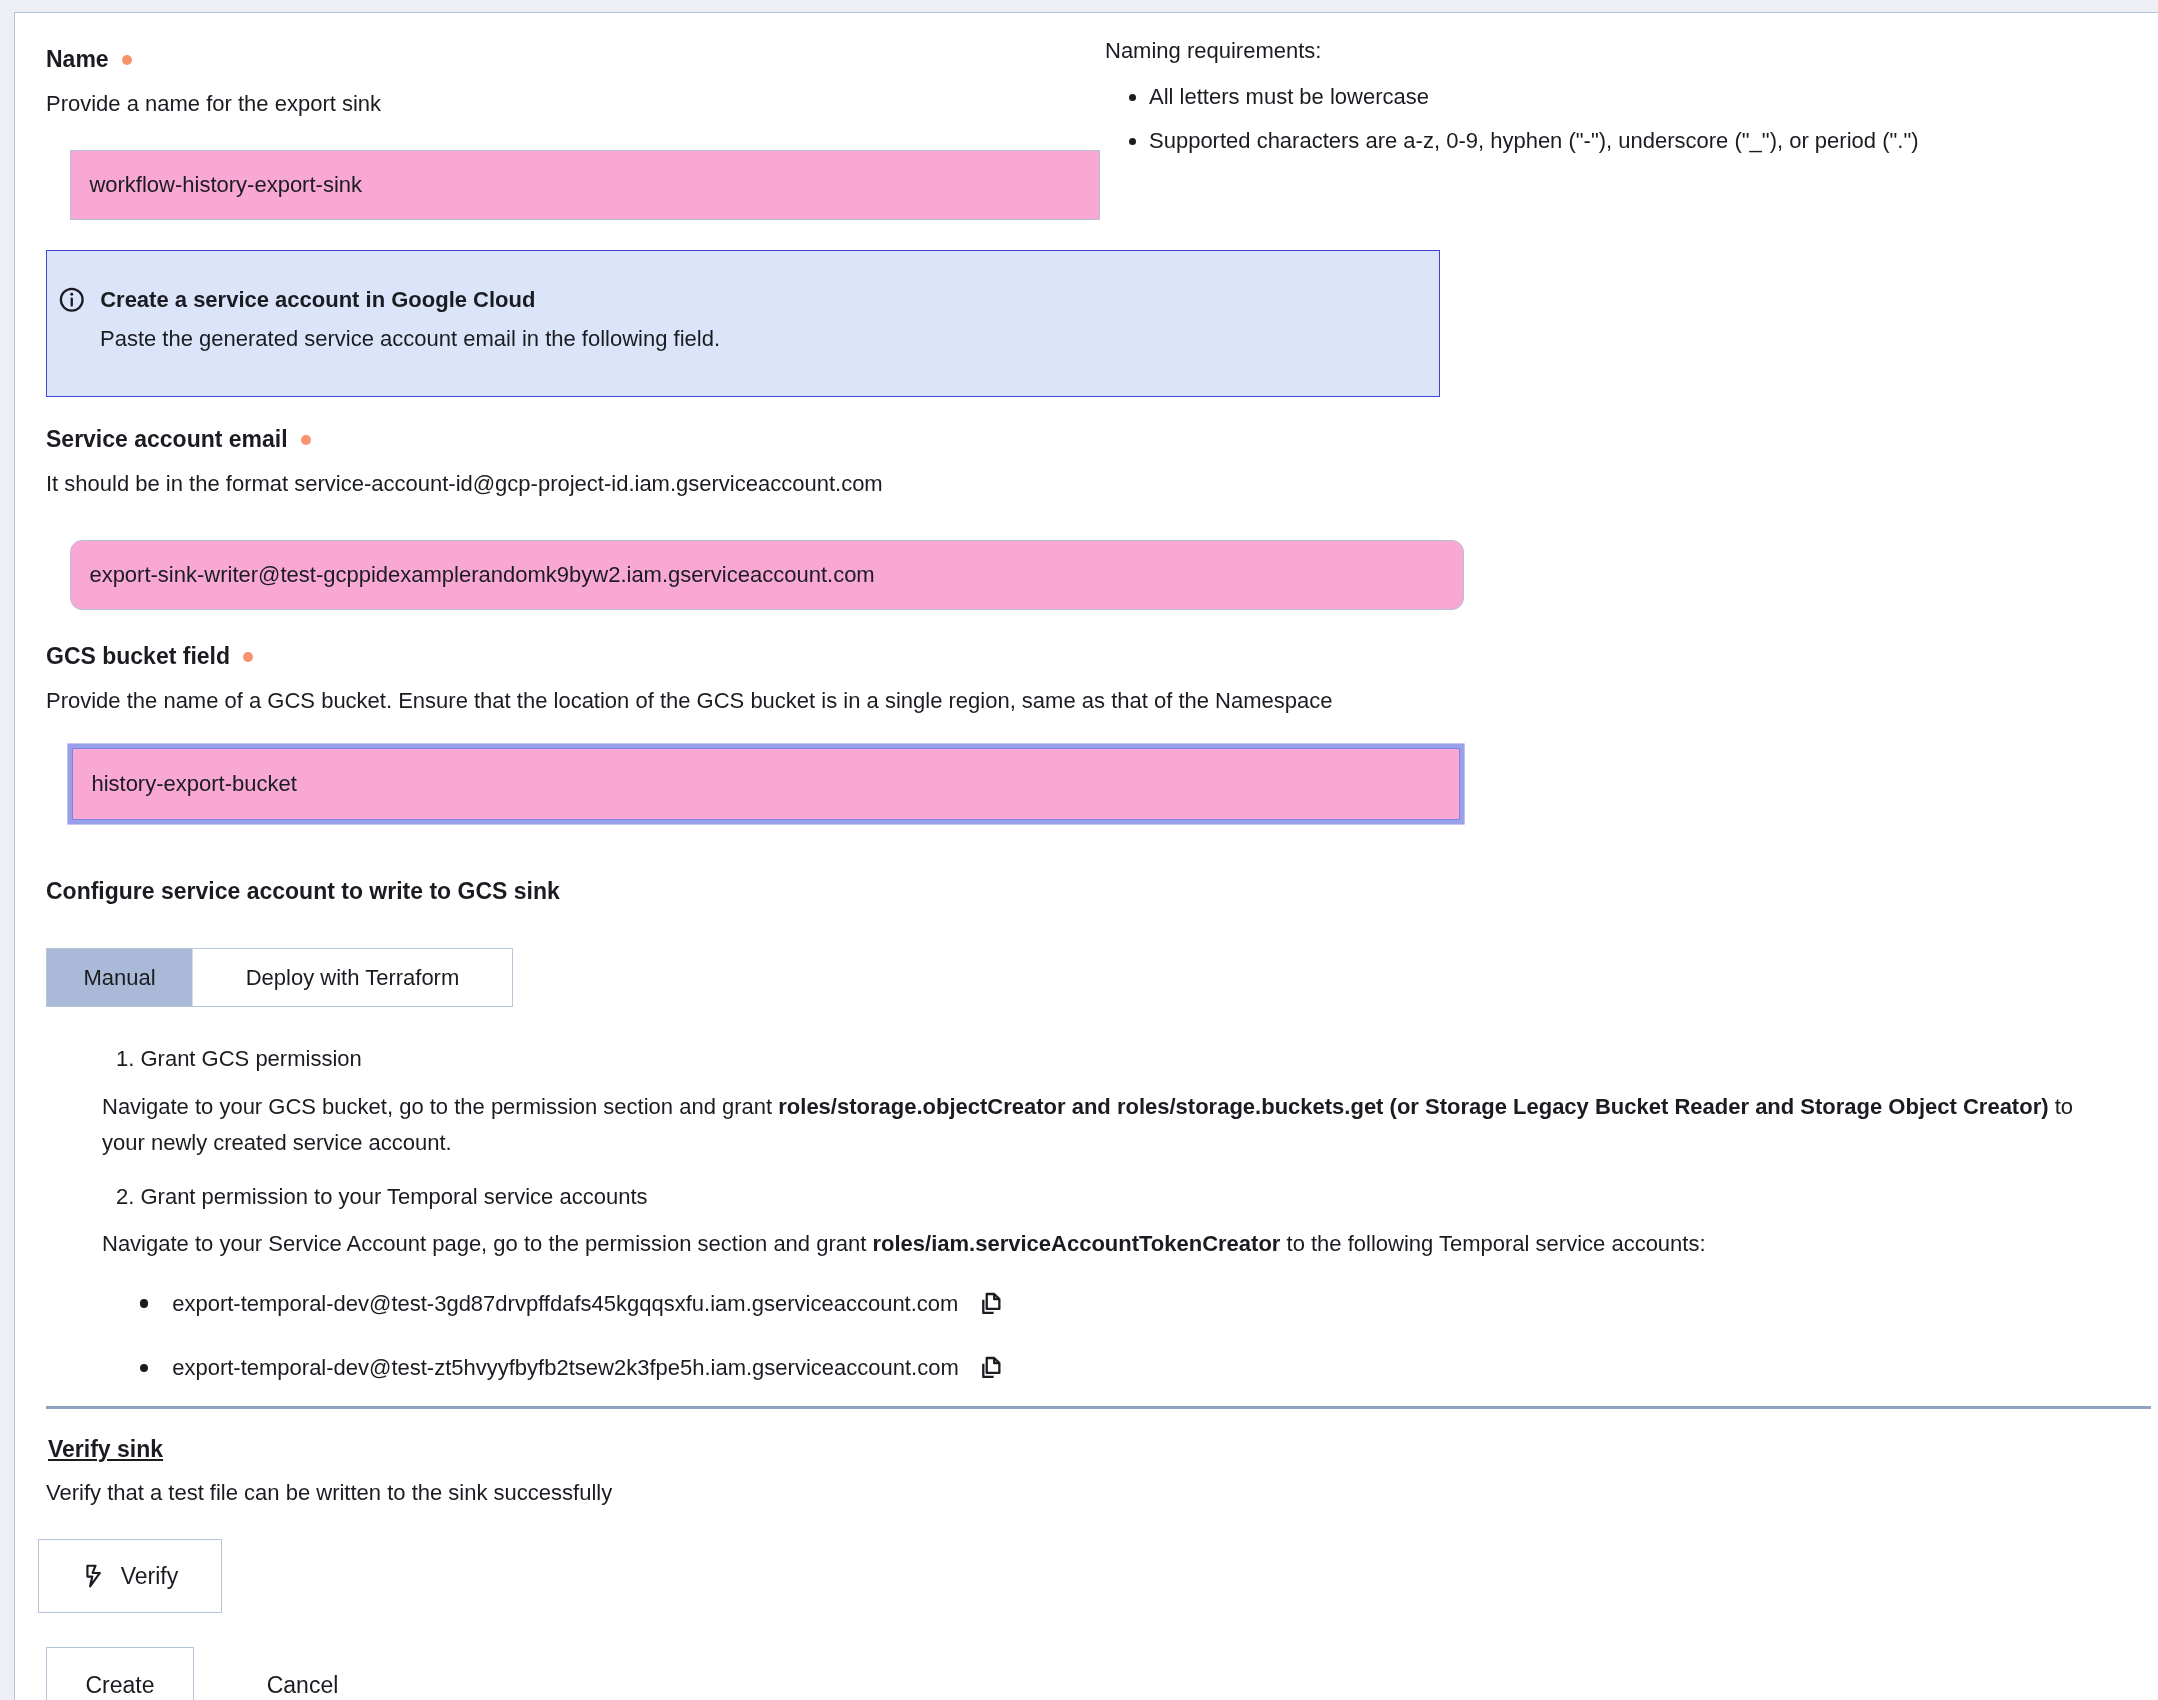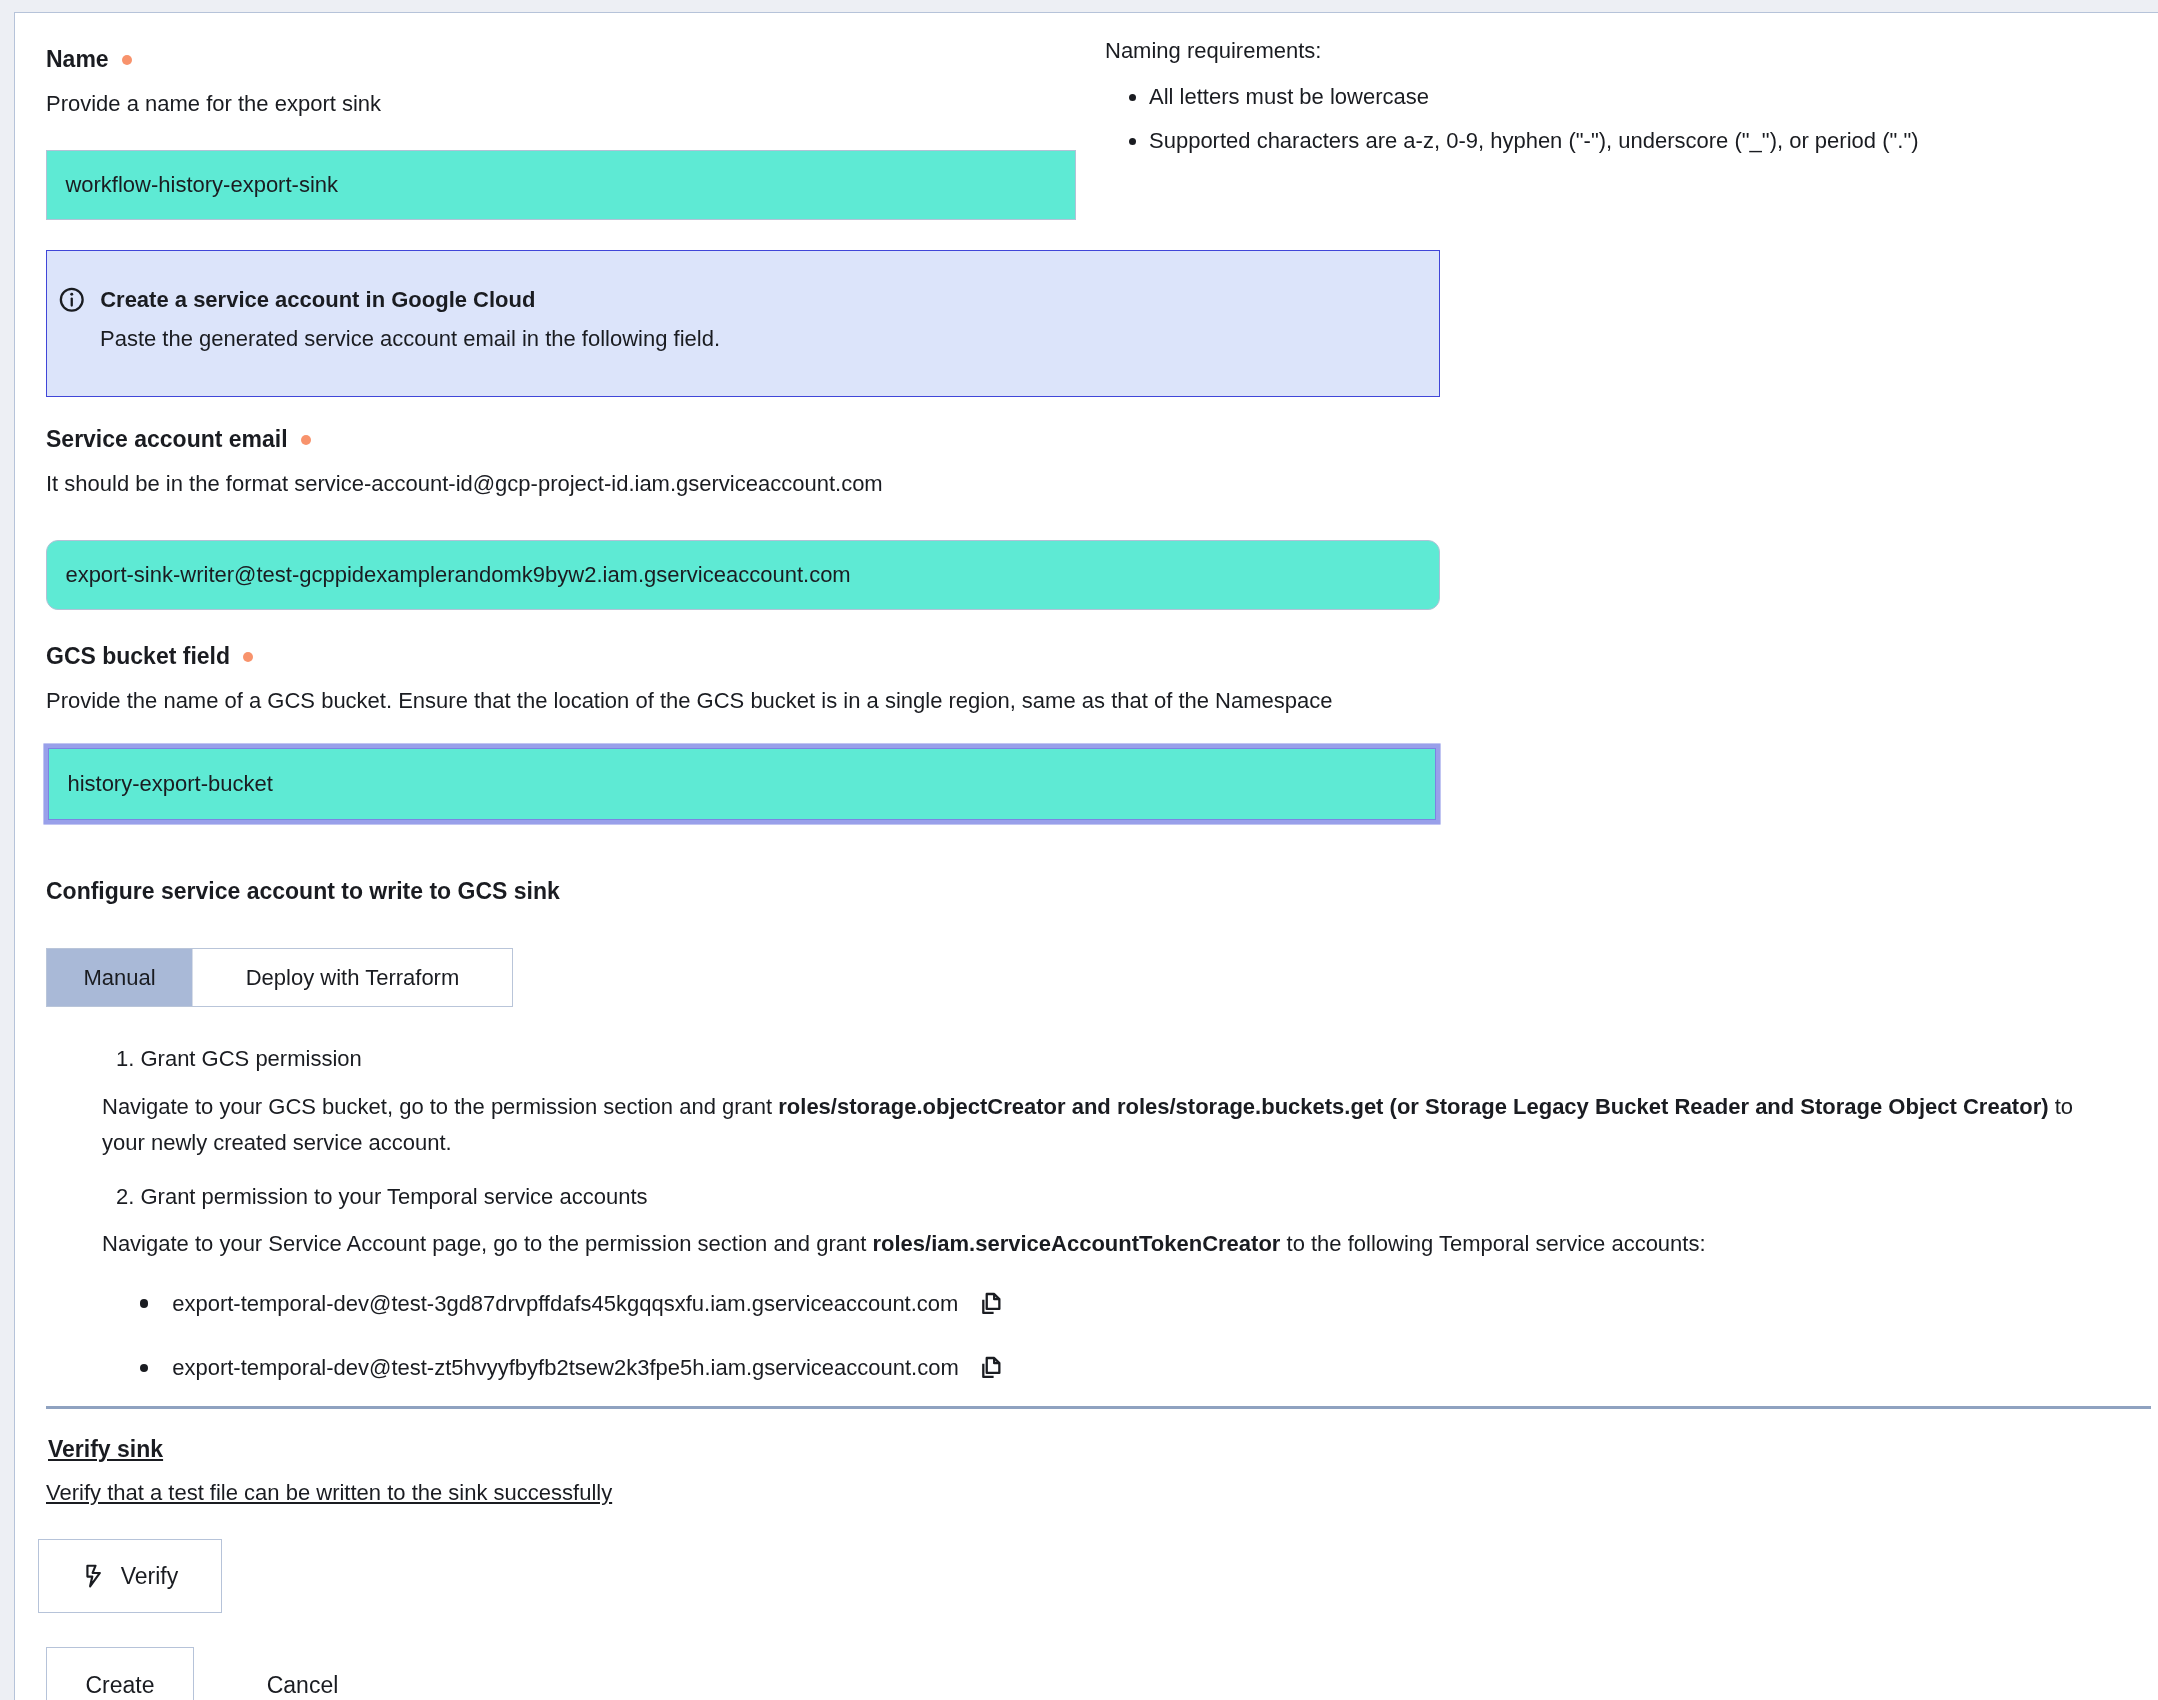--- a/index.html
+++ b/index.html
@@ -15,24 +15,24 @@
     position:absolute; left:13.8px; top:12px;
     width:2149px; height:1694px;
     background:#ffffff;
     border:1.8px solid #b6c3d9;
   }
   .abs { position:absolute; }
   .label { font-size:23px; font-weight:700; display:flex; align-items:center; gap:13px; }
   .req-dot { width:10px; height:10px; border-radius:50%; background:#f8936c; display:inline-block; }
   .desc { font-size:22px; line-height:31px; }
   .text-input {
-    border:1.8px solid #b3c1d6; background:#5eead4;
+    border:1.8px solid #b3c1d6; background:#f9a8d4;
     font-family:"Liberation Sans", sans-serif;
     font-size:22px; color:#1a1c21; padding:0 18.4px;
-    outline:none; display:block;
+    outline:none; display:block;margin-left:24px;
   }
   .text-input.focused {
     border:1.8px solid #7c83e2;
     box-shadow:0 0 0 4.6px #99a0ea;
   }
   .naming-req { width:1056px; font-size:22px; }
   .naming-req .nr-title { line-height:31px; }
   .naming-req ul { margin-top:14.7px; padding-left:44px; }
   .naming-req li { line-height:31px; margin-bottom:13px; }
   .info-banner {
@@ -154,21 +154,21 @@
           <path d="M15 3.5 V8 H19.5"></path>
         </svg>
       </button>
     </div>
   </div>
 </div>
 
 <div class="abs divider" style="left:46px; top:1406px;"></div>
 
 <div class="abs section-title" style="left:48px; top:1436px;text-decoration:underline;">Verify sink</div>
-<div class="abs desc" style="left:46px; top:1477px;text-decoration:underline;">Verify that a test file can be written to the sink successfully</div>
+<div class="abs desc" style="left:46px; top:1477px;">Verify that a test file can be written to the sink successfully</div>
 
 <button class="abs btn" style="left:38px; top:1539px; width:184px; height:74px;">
   <span>
     <svg width="26" height="26" viewBox="0 0 24 24" fill="none" stroke="#1a1c21" stroke-width="2" stroke-linejoin="round">
       <path d="M5 2.5 H12.5 L9.8 9.2 H16.5 L7.5 21.5 L9.5 12.5 H5 Z"></path>
     </svg>
   </span>
   <span>Verify</span>
 </button>
 

